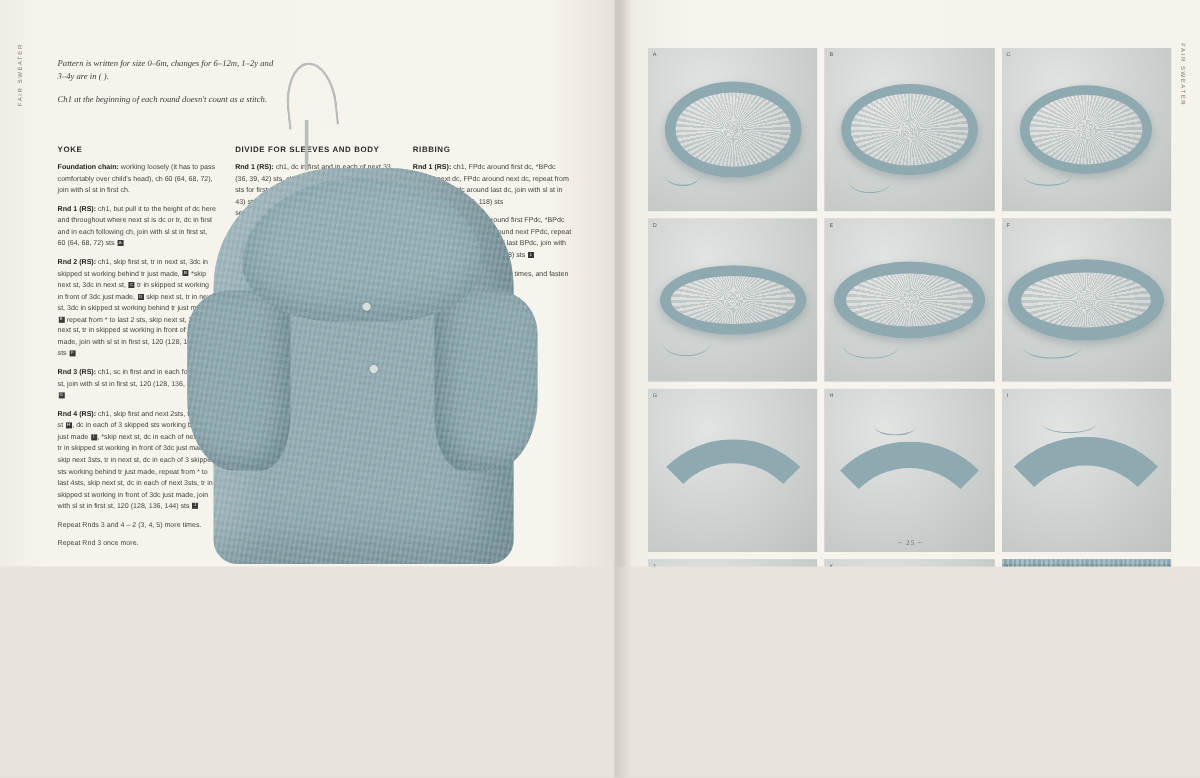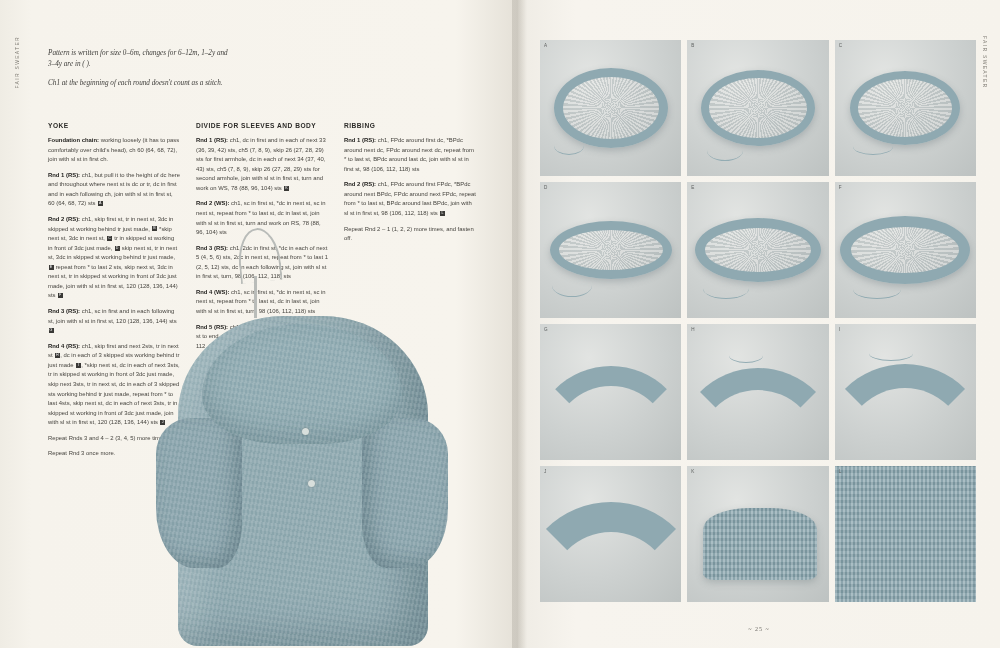--- a/index.html
+++ b/index.html
@@ -15,21 +15,21 @@
   }
   .spread {
     position: relative;
     width: 1000px;
     height: 648px;
     background: #e8e4dc;
     display: flex;
   }
   .page {
     position: relative;
-    height: 648px;
+    height: 472px;
     background: #f4f1ea;
     overflow: hidden;
   }
   .page-left {
     width: 518px;
     background: linear-gradient(to right, #efece4 0%, #f6f3ec 6%, #f7f4ed 88%, #e6e2d9 99%, #d9d5cc 100%);
   }
   .page-right {
     width: 482px;
     background: linear-gradient(to right, #dedad1 0%, #f0ede6 2%, #f7f4ee 12%, #f6f3ec 100%);

